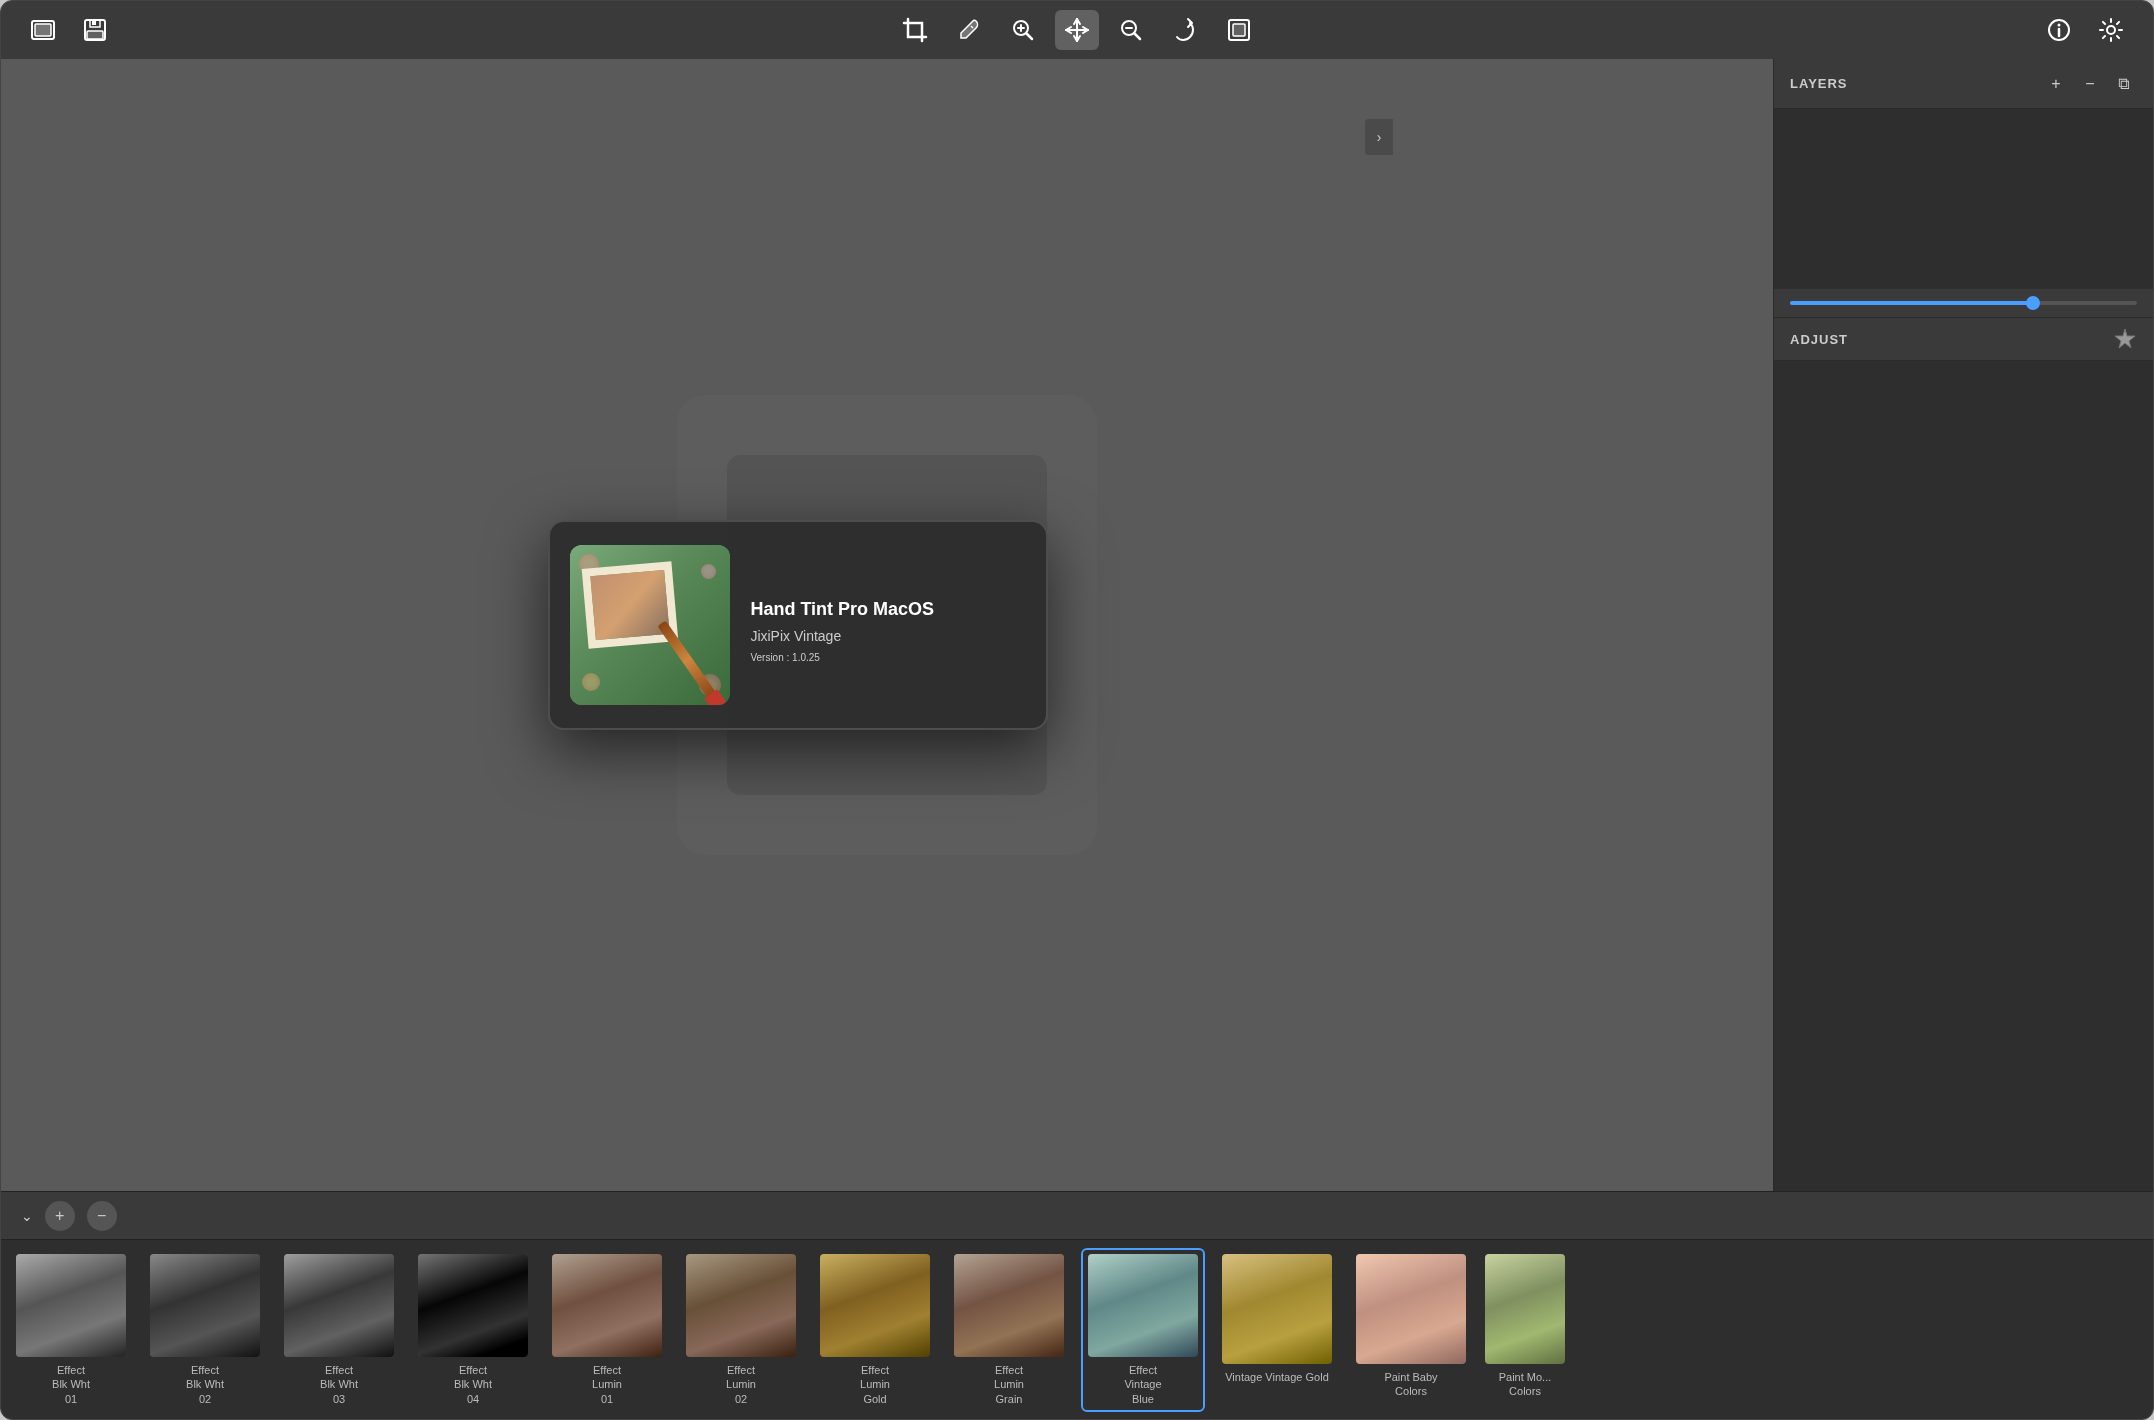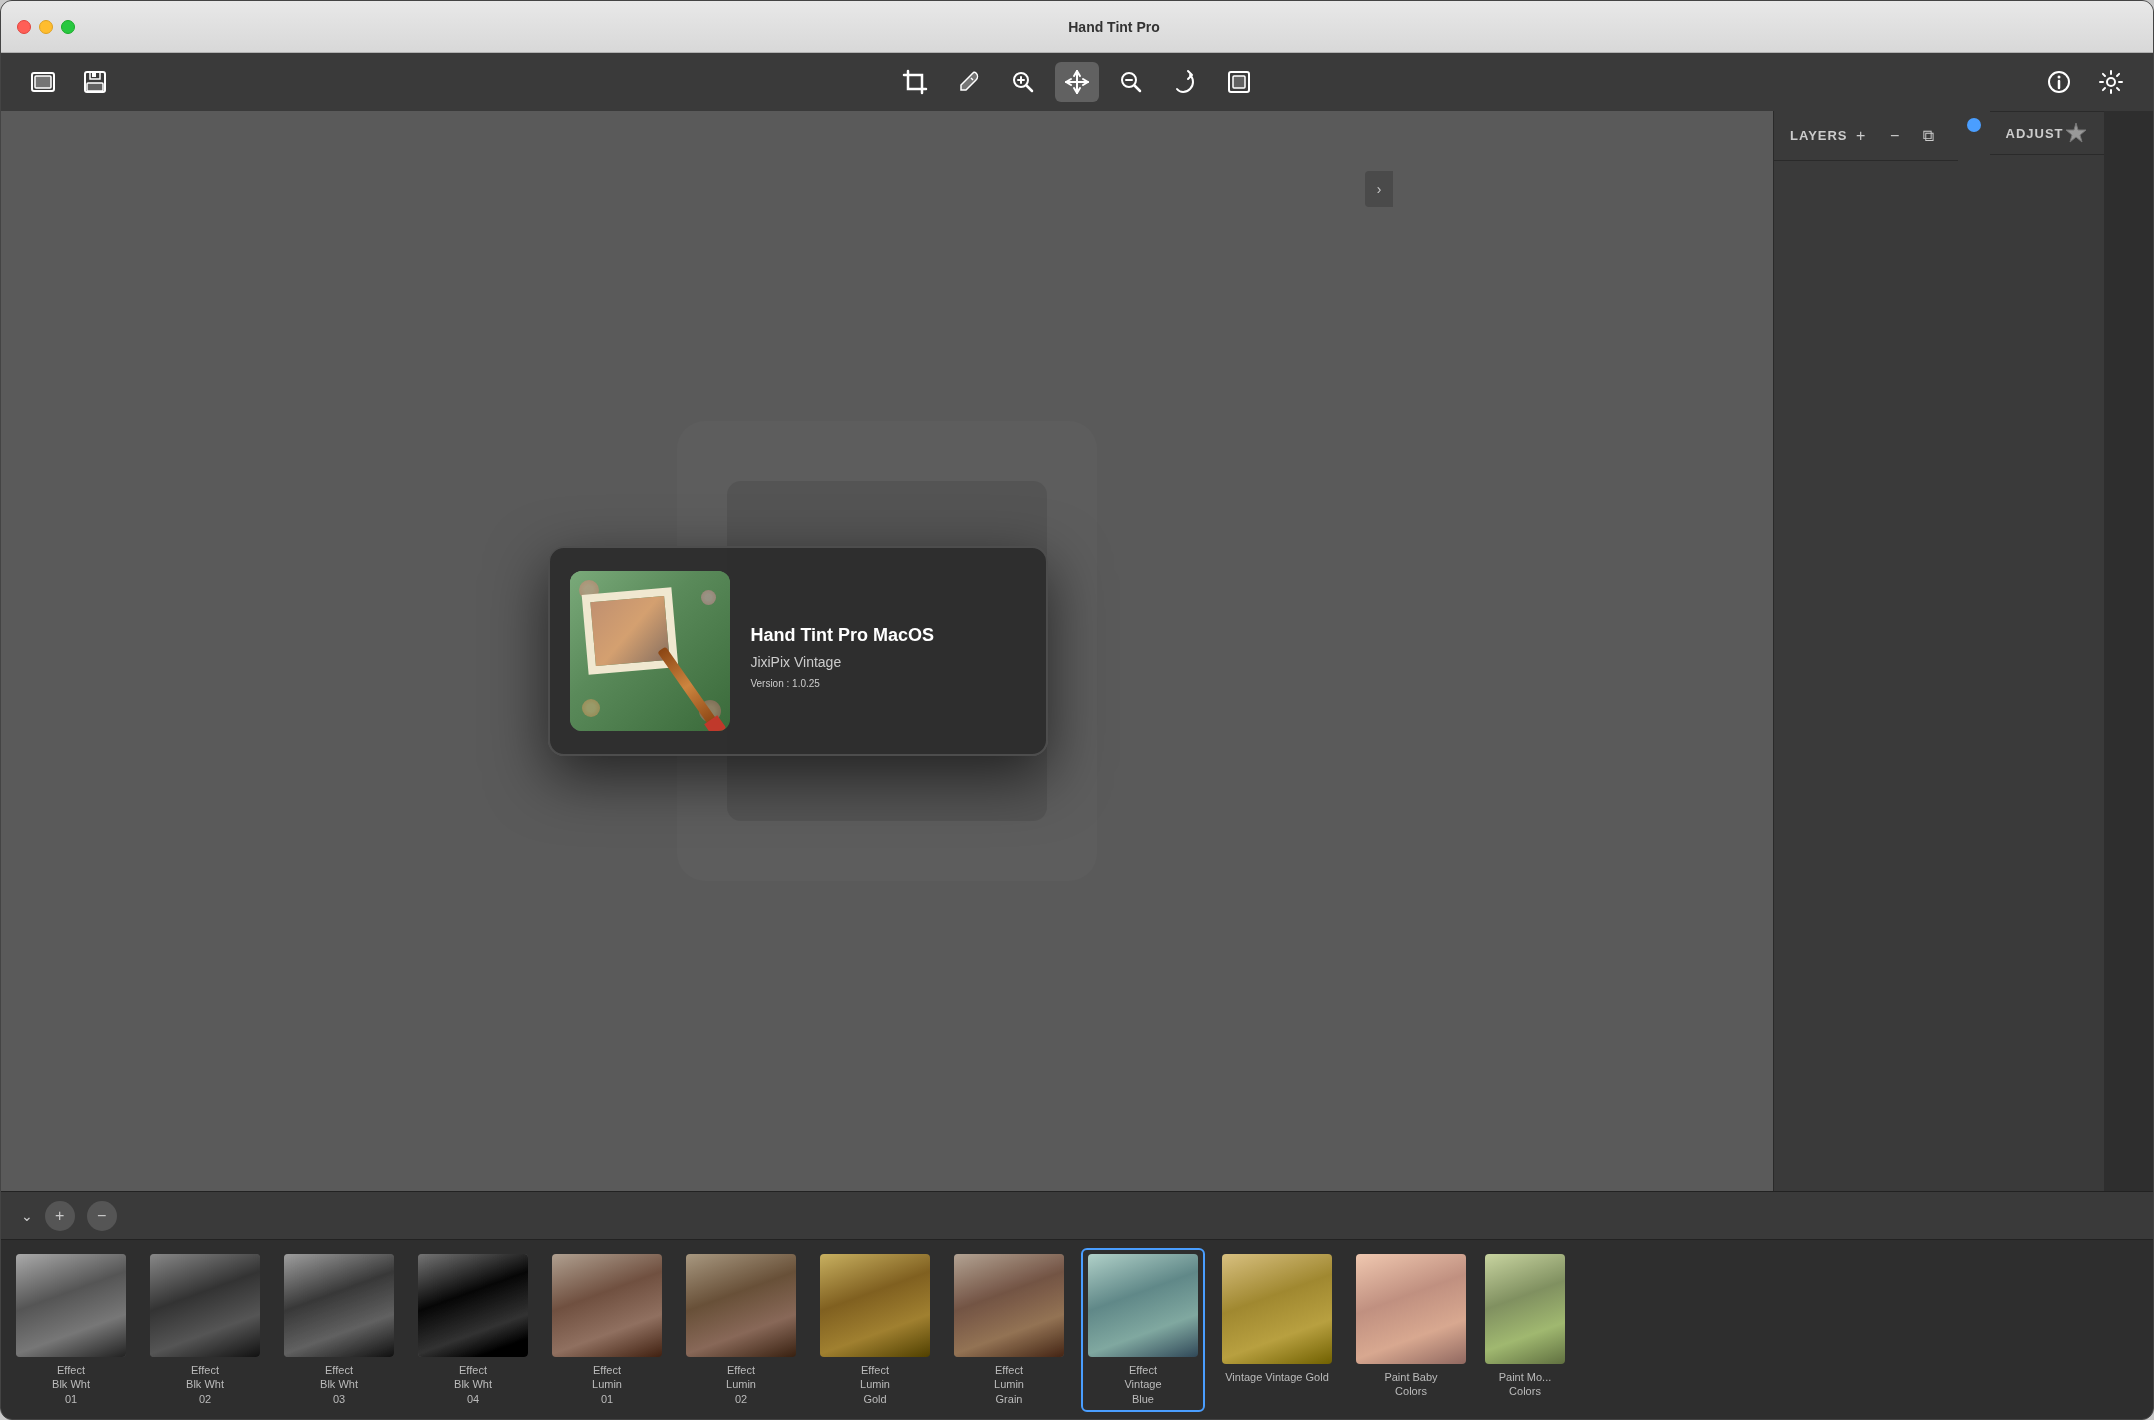--- a/index.html
+++ b/index.html
@@ -133,21 +133,21 @@
     .about-version {
       font-size: 10px;
       color: #ccc;
     }
 
     
     .right-panel {
       width: 380px;
       background: #3a3a3a;
       display: flex;
-      flex-direction: row;
+      flex-direction: column;
       flex-shrink: 0;
       border-left: 1px solid #2a2a2a;
     }
 
     .layers-header {
       height: 50px;
       background: #3a3a3a;
       display: flex;
       align-items: center;
       padding: 0 16px;
@@ -363,28 +363,20 @@
       margin-left: auto;
       display: flex;
       gap: 8px;
     }
   </style>
 </head>
 <body>
 
 <div class="window">
 
-  <div class="titlebar">
-    <div class="traffic-lights">
-      <div class="traffic-light tl-close"></div>
-      <div class="traffic-light tl-minimize"></div>
-      <div class="traffic-light tl-maximize"></div>
-    </div>
-    <div class="title-text">Hand Tint Pro</div>
-  </div>
 
   <div class="toolbar-container">
     <div class="toolbar-left">
       <button class="toolbar-btn" title="Open Image">
         <svg width="26" height="26" viewBox="0 0 26 26" fill="none">
           <rect x="2" y="4" width="22" height="18" rx="2" stroke="white" stroke-width="2" fill="none"></rect>
           <rect x="5" y="7" width="16" height="12" rx="1" fill="white" opacity="0.3"></rect>
           <rect x="5" y="7" width="16" height="12" rx="1" stroke="white" stroke-width="1.5" fill="none"></rect>
         </svg>
       </button>

